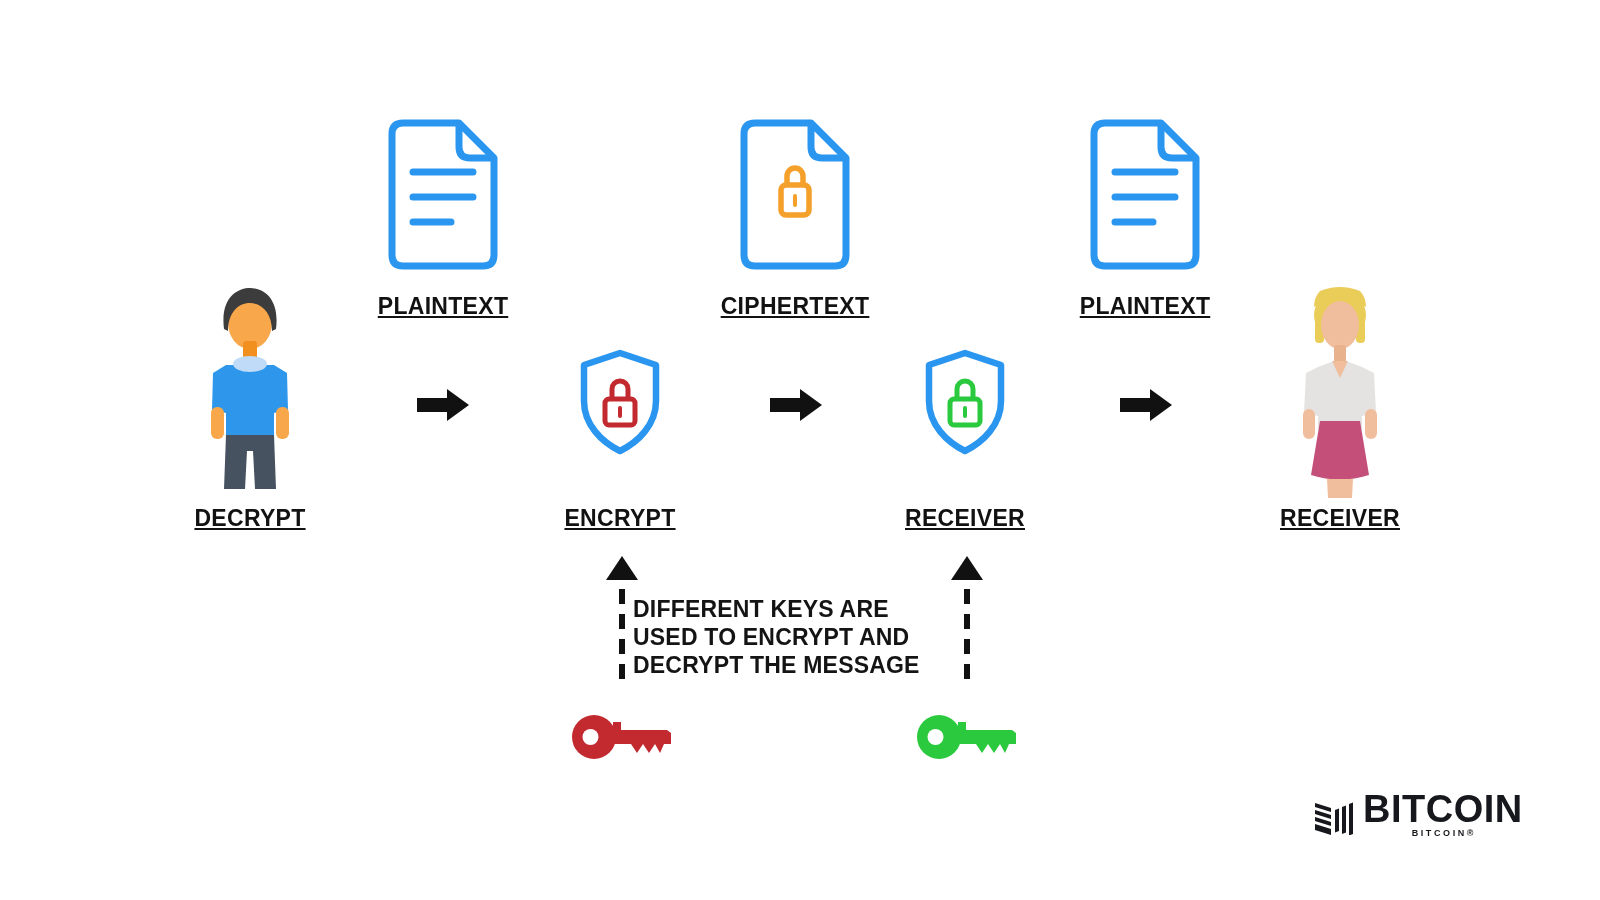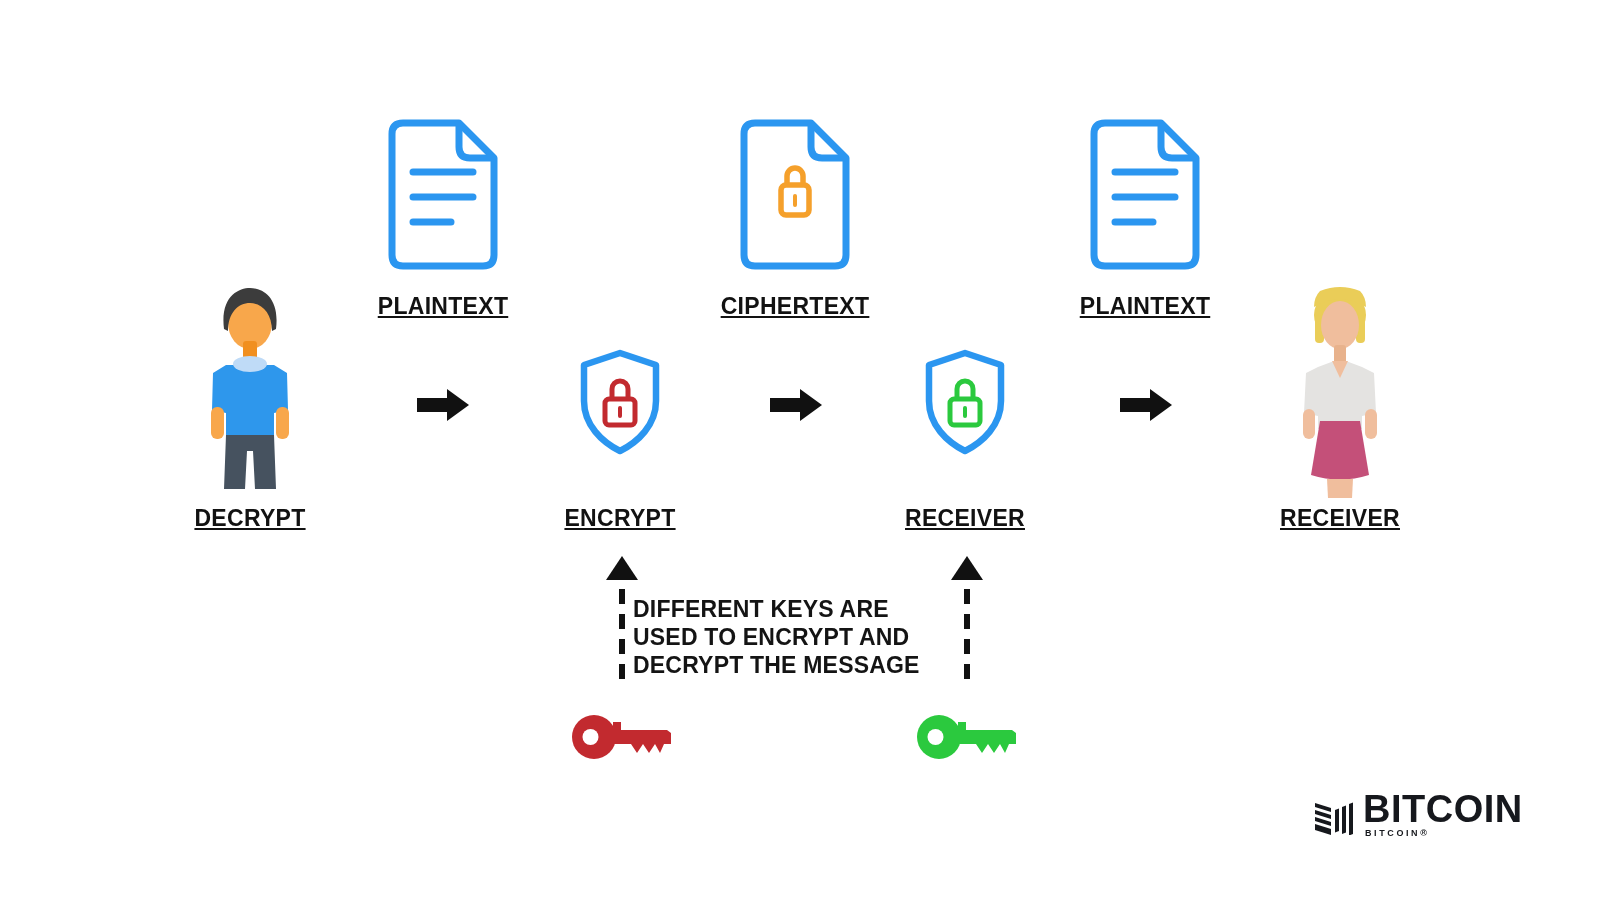--- a/index.html
+++ b/index.html
@@ -51,21 +51,21 @@
   }
 
   #key-encrypt{left:570px; top:706px;}
   #key-decrypt{left:915px; top:706px;}
 
   #brand-logo{
     position:absolute; left:1313px; top:793px;
     display:flex; align-items:flex-start;
   }
   #brand-icon{margin-top:6px;}
-  #brand-textblock{margin-left:10px;}
+  #brand-textblock{margin-left:10px;text-align:center;}
   #brand-title{
     font-size:38px; line-height:32px; font-weight:700;
     letter-spacing:.5px; color:#16181d;
     transform:scaleY(1.02);
   }
   #brand-subtitle{
     font-size:9px; font-weight:700; letter-spacing:2.6px;
     color:#16181d; margin-top:3px; margin-left:2px;
   }
 </style>

